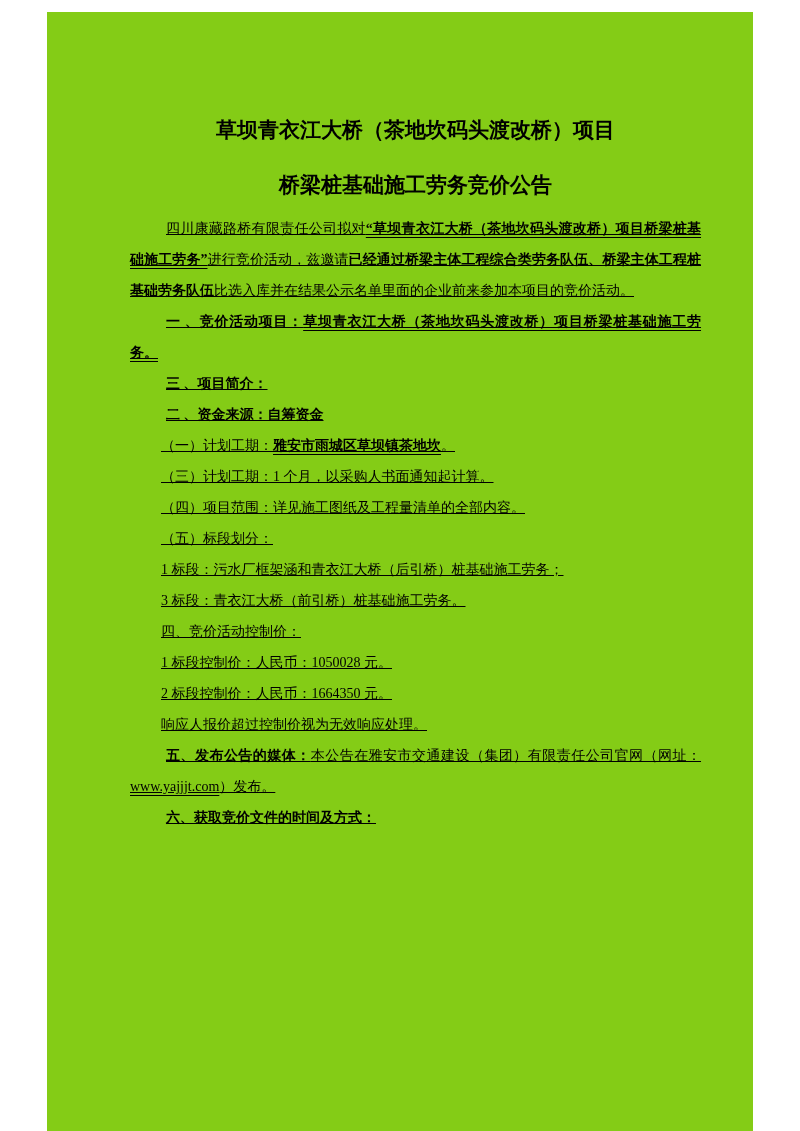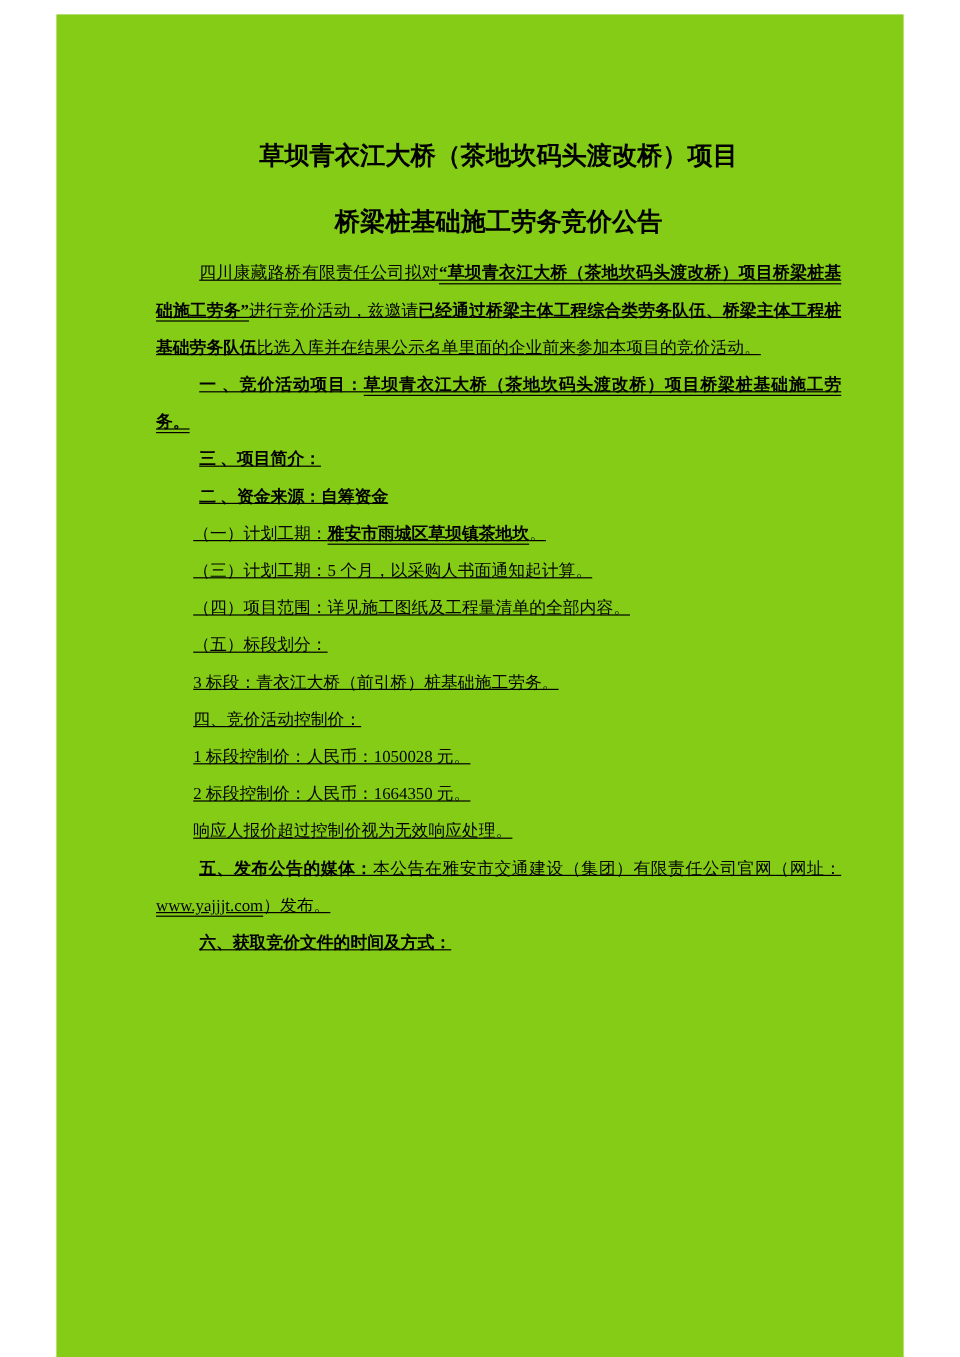--- a/index.html
+++ b/index.html
@@ -50,23 +50,24 @@
   <div class="doc-title">
     <div class="title-line">草坝青衣江大桥（茶地坎码头渡改桥）项目</div>
     <div class="title-line">桥梁桩基础施工劳务竞价公告</div>
   </div>
   <div class="doc-body" id="doc-body">
       <p class="para ind-2"><span>四川康藏路桥有限责任公司拟对</span><span class="b u">“草坝青衣江大桥（茶地坎码头渡改桥）项目桥梁桩基础施工劳务”</span><span>进行竞价活动，兹邀请</span><span class="b">已经通过桥梁主体工程综合类劳务队伍、桥梁主体工程桩基础劳务队伍</span><span>比选入库并在结果公示名单里面的企业前来参加本项目的竞价活动。</span></p>
       <p class="para ind-2"><span class="b">一 、竞价活动项目：</span><span class="b u">草坝青衣江大桥（茶地坎码头渡改桥）项目桥梁桩基础施工劳务。</span></p>
       <p class="para ind-2"><span class="b">三 、项目简介：</span></p>
       <p class="para ind-2"><span class="b">二 、资金来源：自筹资金</span></p>
       <p class="para ind-item"><span>（一）计划工期：</span><span class="b u">雅安市雨城区草坝镇茶地坎</span><span>。</span></p>
-      <p class="para ind-item"><span>（三）计划工期：5 个月，以采购人书面通知起计算。</span></p>
+      <p class="para ind-item"><span>（三）计划工期：1 个月，以采购人书面通知起计算。</span></p>
       <p class="para ind-item"><span>（四）项目范围：详见施工图纸及工程量清单的全部内容。</span></p>
       <p class="para ind-item"><span>（五）标段划分：</span></p>
+      <p class="para ind-item"><span>1 标段：污水厂框架涵和青衣江大桥（后引桥）桩基础施工劳务；</span></p>
       <p class="para ind-item"><span>3 标段：青衣江大桥（前引桥）桩基础施工劳务。</span></p>
       <p class="para ind-item"><span>四、竞价活动控制价：</span></p>
       <p class="para ind-item"><span>1 标段控制价：人民币：1050028 元。</span></p>
       <p class="para ind-item"><span>2 标段控制价：人民币：1664350 元。</span></p>
       <p class="para ind-item"><span>响应人报价超过控制价视为无效响应处理。</span></p>
       <p class="para ind-2"><span class="b">五、发布公告的媒体：</span><span>本公告在雅安市交通建设（集团）有限责任公司官网（网址：</span><span class="u">www.yajjjt.com</span><span>）发布。</span></p>
       <p class="para ind-2"><span class="b">六、获取竞价文件的时间及方式：</span></p>
     </div>
 </div>
 

